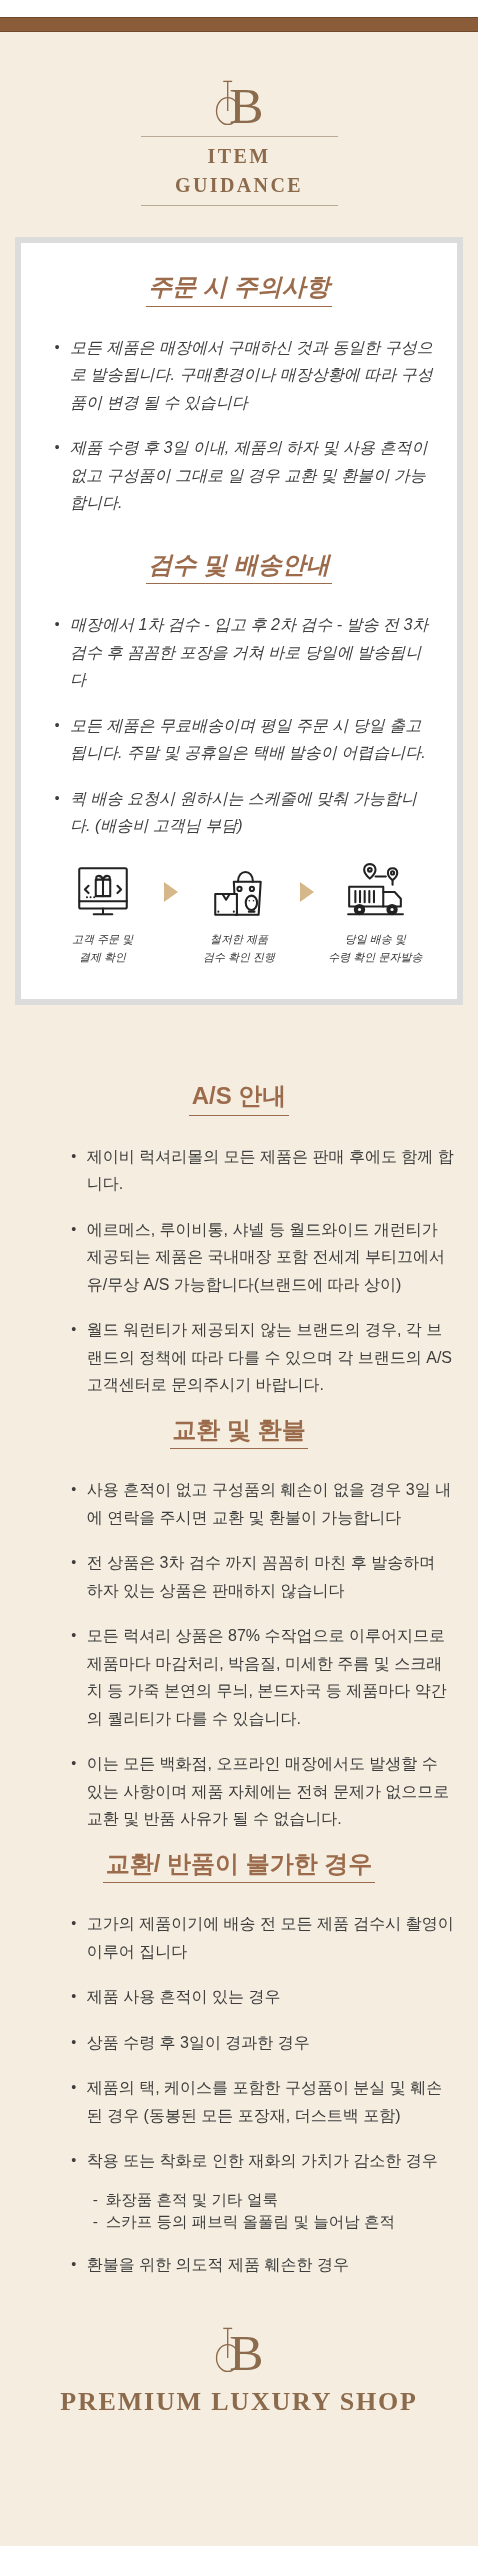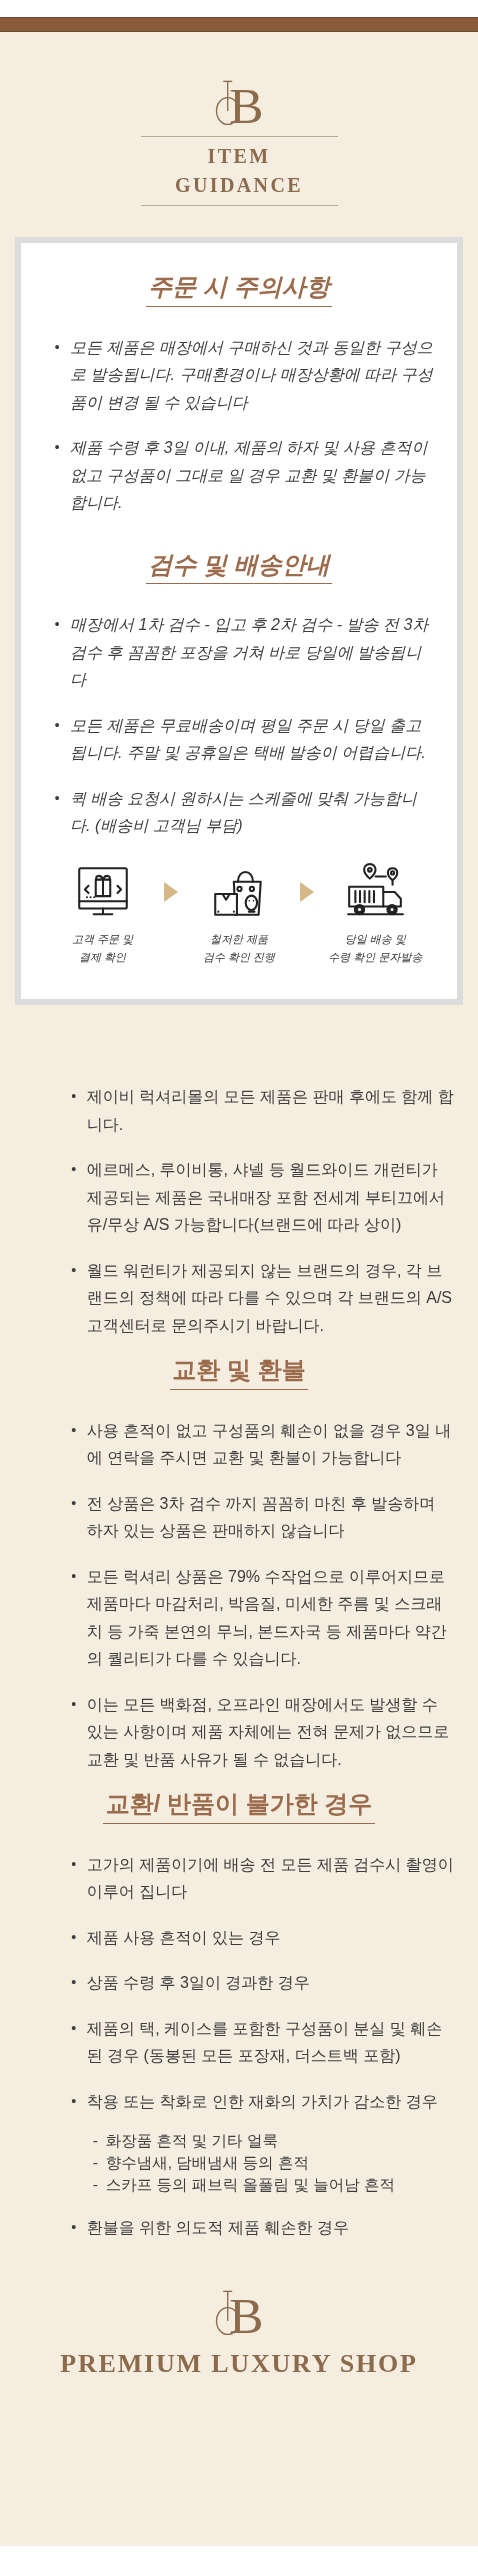--- a/index.html
+++ b/index.html
@@ -168,51 +168,53 @@
               <line x1="8" y1="103" x2="114" y2="103"></line>
             </svg>
           </span>
           <p class="step-caption">당일 배송 및
 수령 확인 문자발송</p>
         </div>
       </div>
     </div>
 
     <div class="section first">
+      <div class="sec-title-wrap">
+        <h2 class="sec-title">A/S 안내</h2>
+      </div>
       <ul class="bullets">
           <li><span>제이비 럭셔리몰의 모든 제품은  판매 후에도 함께 합니다.</span></li>
           <li><span>에르메스, 루이비통, 샤넬 등 월드와이드 개런티가 제공되는 제품은 국내매장 포함 전세계 부티끄에서 유/무상 A/S 가능합니다(브랜드에 따라 상이)</span></li>
           <li><span>월드 워런티가 제공되지 않는 브랜드의 경우, 각 브랜드의 정책에 따라 다를 수 있으며 각 브랜드의 A/S 고객센터로 문의주시기 바랍니다.</span></li>
         </ul>
     </div>
 
     <div class="section">
       <div class="sec-title-wrap">
         <h2 class="sec-title">교환 및 환불</h2>
       </div>
       <ul class="bullets">
           <li><span>사용 흔적이 없고 구성품의 훼손이 없을 경우 3일 내에 연락을 주시면 교환 및 환불이 가능합니다</span></li>
           <li><span>전 상품은 3차 검수 까지 꼼꼼히 마친 후 발송하며 하자 있는 상품은 판매하지 않습니다</span></li>
-          <li><span>모든 럭셔리 상품은 79% 수작업으로 이루어지므로 제품마다 마감처리, 박음질, 미세한 주름 및 스크래치 등 가죽 본연의 무늬, 본드자국 등 제품마다 약간의 퀄리티가 다를 수 있습니다.</span></li>
+          <li><span>모든 럭셔리 상품은 87% 수작업으로 이루어지므로 제품마다 마감처리, 박음질, 미세한 주름 및 스크래치 등 가죽 본연의 무늬, 본드자국 등 제품마다 약간의 퀄리티가 다를 수 있습니다.</span></li>
           <li><span>이는 모든 백화점, 오프라인 매장에서도 발생할 수 있는 사항이며 제품 자체에는 전혀 문제가 없으므로 교환 및 반품 사유가 될 수 없습니다.</span></li>
         </ul>
     </div>
 
     <div class="section">
       <div class="sec-title-wrap">
         <h2 class="sec-title">교환/ 반품이 불가한 경우</h2>
       </div>
       <ul class="bullets">
           <li><span>고가의 제품이기에 배송 전 모든 제품 검수시 촬영이 이루어 집니다</span></li>
           <li><span>제품 사용 흔적이 있는 경우</span></li>
           <li><span>상품 수령 후 3일이 경과한 경우</span></li>
           <li><span>제품의 택, 케이스를 포함한 구성품이 분실 및 훼손 된 경우 (동봉된 모든 포장재, 더스트백 포함)</span></li>
           <li><span>착용 또는 착화로 인한 재화의 가치가 감소한 경우</span><div class="sub-list">
               <div class="sub-item">화장품 흔적 및 기타 얼룩</div>
-              <div class="sub-item">향수냄새, 담배냄새 등의 흔적</div>
               <div class="sub-item">스카프 등의 패브릭 올풀림 및 늘어남 흔적</div>
             </div></li>
           <li><span>환불을 위한 의도적 제품 훼손한 경우</span></li>
         </ul>
     </div>
 
     <div class="logo footer-logo">
       <svg width="62" height="57" viewBox="0 0 110 102">
           <use href="#jb-mono"></use>
         </svg>

